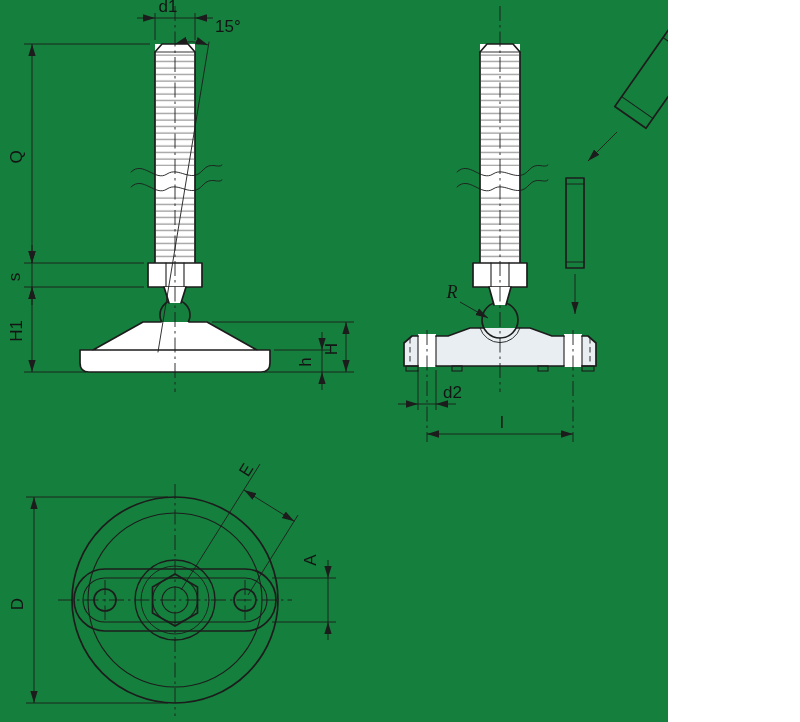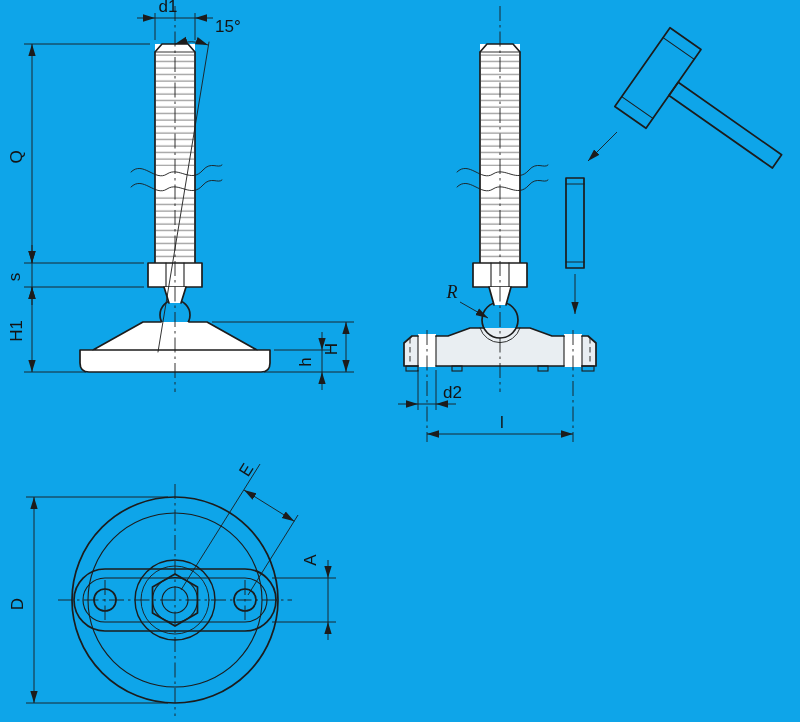--- a/index.html
+++ b/index.html
@@ -1,16 +1,16 @@
 <!DOCTYPE html>
 <html><head>
 <meta charset="utf-8">
 <style>
   html,body{margin:0;padding:0;background:#ffffff;}
-  .canvas{width:800px;height:722px;background:#0ea5e9;position:relative;overflow:hidden;}
+  .canvas{width:668px;height:722px;background:#15803d;position:relative;overflow:hidden;}
   svg{display:block;}
   .ol{fill:none;stroke:#1c1c1c;stroke-width:1.7;stroke-linecap:round;stroke-linejoin:round;}
   .md{fill:none;stroke:#1c1c1c;stroke-width:1.1;stroke-linecap:round;}
   .tn{fill:none;stroke:#1c1c1c;stroke-width:0.9;stroke-linecap:round;}
   .dim{fill:none;stroke:#1c1c1c;stroke-width:0.9;}
   .cl{fill:none;stroke:#1c1c1c;stroke-width:0.9;stroke-dasharray:15 4 2.5 4;}
   .hid{fill:none;stroke:#1c1c1c;stroke-width:0.9;stroke-dasharray:5.5 3.5;}
   .wfill{fill:#ffffff;stroke:none;}
   text.lbl{font-family:"Liberation Sans",sans-serif;font-size:17px;fill:#141414;}
   text.it{font-family:"Liberation Serif",serif;font-style:italic;font-size:18px;fill:#141414;}

